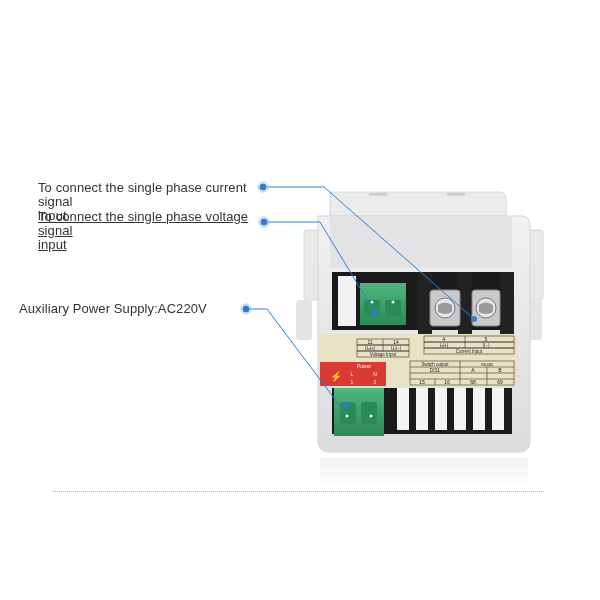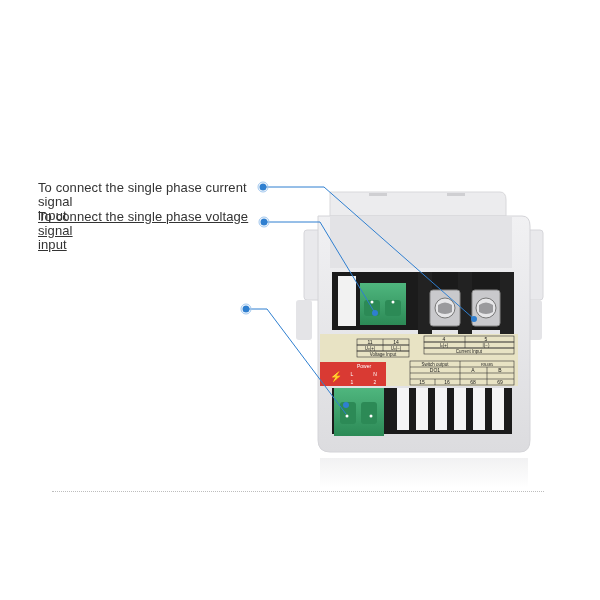--- a/index.html
+++ b/index.html
@@ -143,20 +143,21 @@
 
 <div class="callout c1">
   <div>To connect the single phase current signal</div>
   <div>input</div>
 </div>
 <div class="callout c2">
   <div>To connect the single phase voltage signal</div>
   <div>input</div>
 </div>
 <div class="callout c3">
+  <div>Auxiliary Power Supply:AC220V</div>
 </div>
 
 <svg class="lines" viewBox="0 0 600 600">
   <g stroke="#2f7fd0" stroke-width="1" fill="none">
     <polyline points="263,187 324,187 474,319"></polyline>
     <polyline points="264,222 320,222 375,313"></polyline>
     <polyline points="246,309 267,309 346,414"></polyline>
   </g>
   <g>
     <circle cx="263" cy="187" r="3.5" fill="#2f7fd0"></circle>

